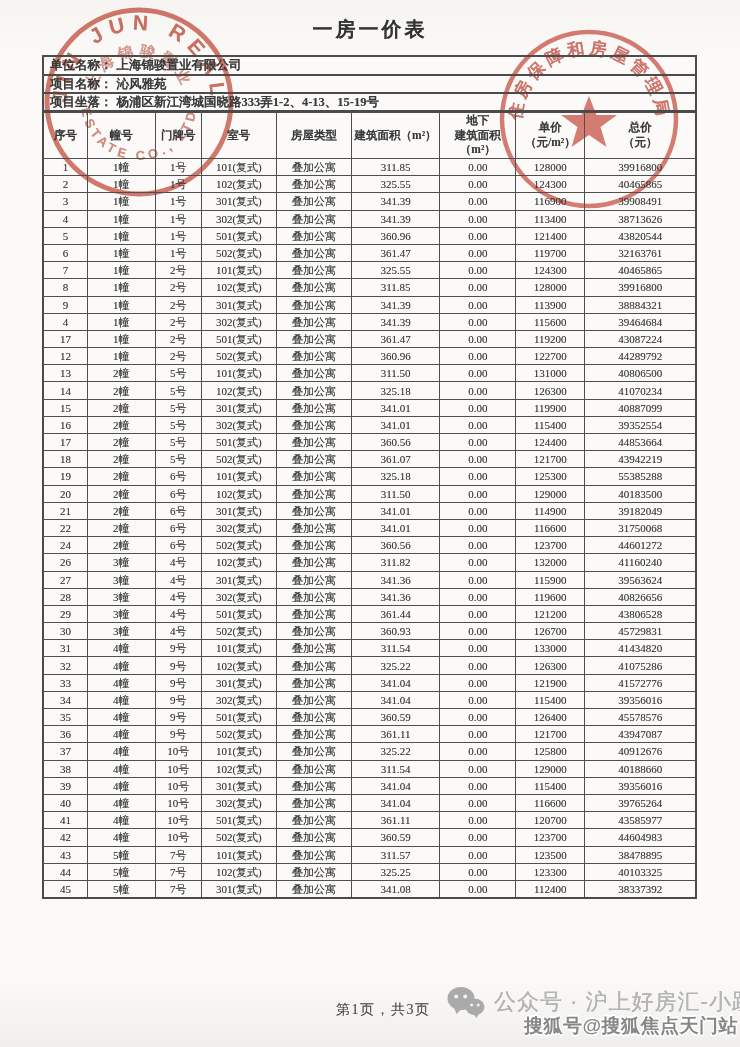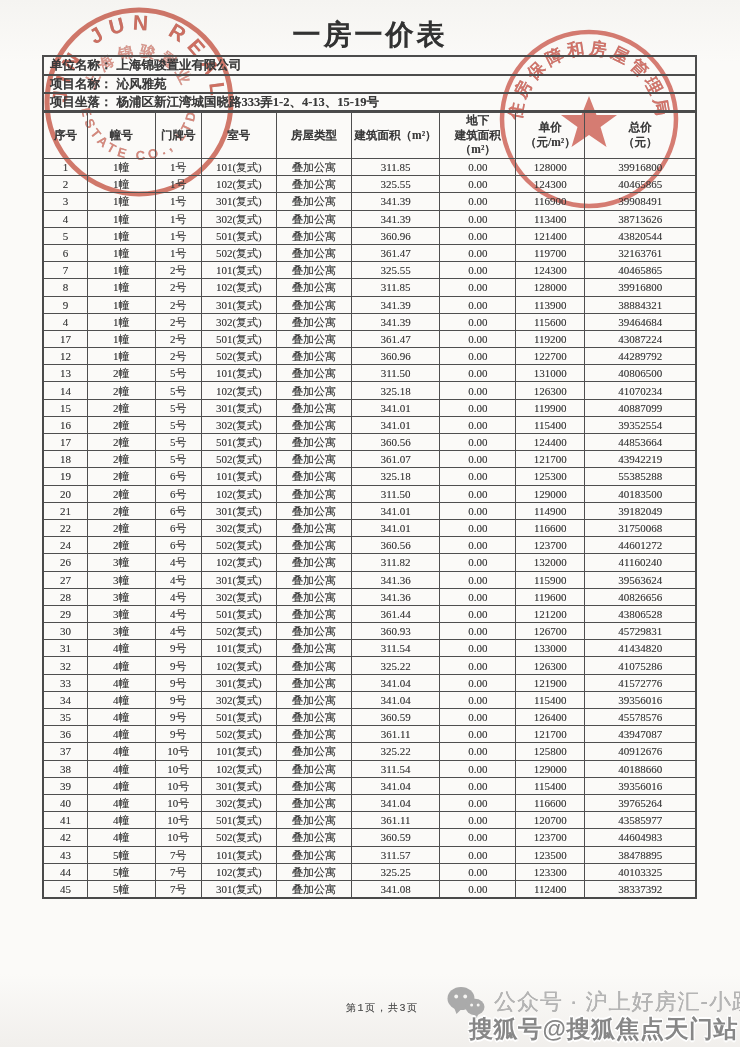--- a/index.html
+++ b/index.html
@@ -5,44 +5,44 @@
   html,body{margin:0;padding:0;background:#e9e7e4;}
   .page{
     position:relative;width:740px;height:1047px;margin:0 auto;
     background:linear-gradient(180deg,#f5f4f1 0%,#fbfaf8 6%,#fbfaf8 93%,#f1efec 100%);
     font-family:"Liberation Serif","DejaVu Serif",serif;
     color:#3a3a3a;overflow:hidden;
   }
   .ink{text-shadow:0 0 .6px rgba(70,70,70,.5);}
   .doc-title{
     position:absolute;top:16px;left:0;width:100%;text-align:center;
-    font-size:28px;font-weight:700;letter-spacing:3px;color:#323232;
+    font-size:20px;font-weight:700;letter-spacing:3px;color:#323232;
   }
   
   .info-block{position:absolute;left:42px;top:55px;width:655px;border:2px solid #4c4c4c;border-bottom:none;box-sizing:border-box;}
   .info-row{height:16.5px;line-height:16.5px;border-bottom:2px solid #4c4c4c;font-size:12.5px;font-weight:600;padding-left:6px;white-space:nowrap;overflow:hidden;font-family:Liberation Serif, serif;}
   .info-row .lbl{margin-right:4px;}
   
   table.price{position:absolute;left:42px;top:110px;width:655px;border-collapse:collapse;table-layout:fixed;}
   table.price th,table.price td{border:1px solid #4f4f4f;text-align:center;vertical-align:middle;padding:0;}
   table.price th{height:46px;font-size:11.5px;font-weight:600;white-space:pre-line;line-height:1.3;}
   table.price td{height:16.2px;font-size:11px;line-height:12px;font-weight:500;}
   table.price{border:2px solid #4a4a4a;}
   col.c1{width:6.8%}col.c2{width:10.4%}col.c3{width:7.0%}col.c4{width:11.6%}
   col.c5{width:11.4%}col.c6{width:13.6%}col.c7{width:11.6%}col.c8{width:10.6%}col.c9{width:17.0%}
   
   .stamp{position:absolute;mix-blend-mode:multiply;opacity:.82;pointer-events:none;}
   .stamp-left{left:36px;top:2px;}
   .stamp-right{left:494px;top:24px;}
   
-  .page-indicator{position:absolute;left:346px;top:1001px;font-size:10px;letter-spacing:1.5px;color:#4f4f4f;font-family:Liberation Mono, monospace;}
+  .page-indicator{position:absolute;left:336px;top:1001px;font-size:14px;letter-spacing:1.5px;color:#4f4f4f;}
   .wechat-mark{position:absolute;left:447px;top:986px;display:flex;align-items:center;gap:9px;white-space:nowrap;}
   .wechat-mark .wtext{font-size:22px;letter-spacing:1px;color:#b5b5b5;font-family:"Liberation Sans","DejaVu Sans",sans-serif;}
   .sohu-mark{
-    position:absolute;right:2px;top:1013px;font-size:24px;font-weight:700;letter-spacing:.5px;
+    position:absolute;right:2px;top:1013px;font-size:19px;font-weight:700;letter-spacing:.5px;
     color:#878787;font-family:"Liberation Sans","DejaVu Sans",sans-serif;white-space:nowrap;
     text-shadow:-1px -1px 0 #fff,1px -1px 0 #fff,-1px 1px 0 #fff,1px 1px 0 #fff,0 2px 0 #fff,0 -2px 0 #fff;
   }
 </style>
 </head>
 <body>
 
 <div class="page ink">
 
   <svg class="stamp stamp-left" width="206" height="200" viewBox="0 0 206 200" aria-hidden="true">

